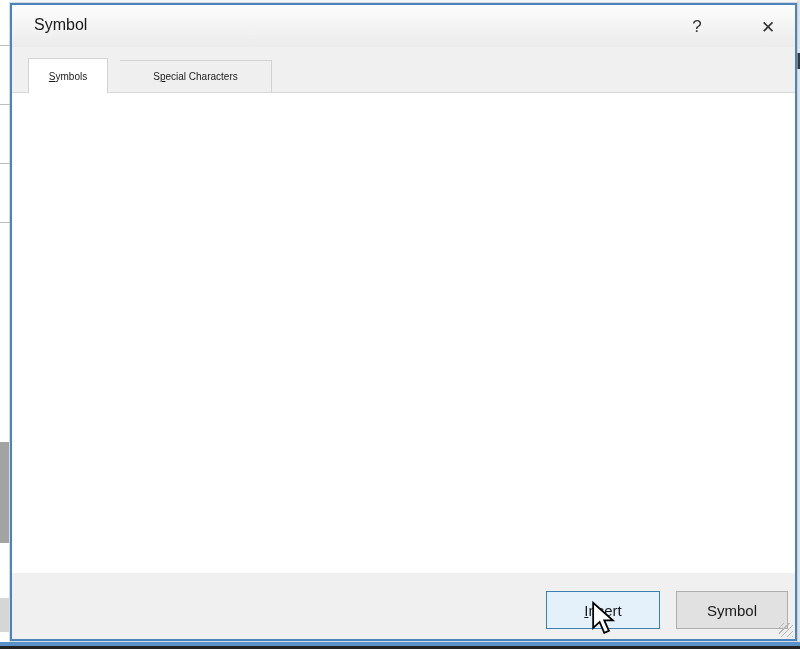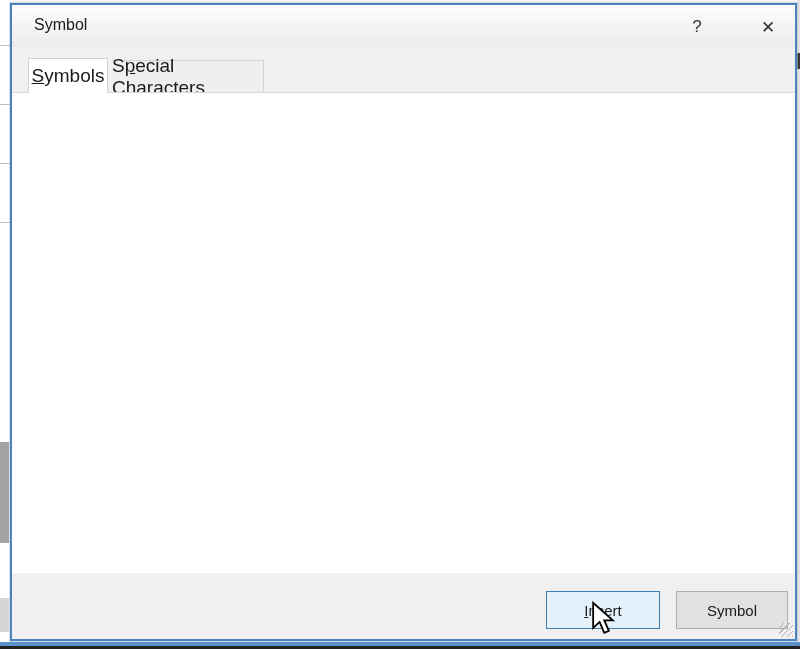--- a/index.html
+++ b/index.html
@@ -23,25 +23,25 @@
 
   #titlebar { left:0; top:0; width:783px; height:42px;
               background:linear-gradient(#fdfdfd,#ebebeb); }
   #title { left:22px; top:11px; font-size:16px; color:#1a1a1a; }
   #help-btn  { left:668px; top:8px; width:34px; height:28px; font-size:17px; color:#333;
                display:flex; align-items:center; justify-content:center; }
   #close-btn { left:738px; top:8px; width:36px; height:28px; font-size:17px; color:#333;
                display:flex; align-items:center; justify-content:center; }
 
   
-  .tab { height:34px; font-size:19px; color:#1a1a1a; display:flex; align-items:center;
+  .tab { height:34px; font-size:10px; color:#1a1a1a; display:flex; align-items:center;
          justify-content:center; border:1px solid #d2d2d2; }
   #tab-symbols { left:16px; top:53px; width:80px; background:#ffffff; border-bottom:none;
                  height:35px; z-index:3; }
-  #tab-special { left:100px; top:55px; width:152px; background:#efefef; height:33px;
+  #tab-special { left:108px; top:55px; width:152px; background:#efefef; height:33px;
                  border-left:none;align-items:center; }
   #panel { left:0; top:87px; width:783px; height:481px; background:#ffffff;
            border-top:1px solid #d9d9d9; z-index:1; }
 
   .label { font-size:14px; color:#1a1a1a; }
   .u { text-decoration:underline; }
 
   
   .combo { background:#fff; border:1px solid #7a7a7a; display:flex; align-items:center; }
   .combo .val { flex:1; font-size:14px; color:#1a1a1a; padding-left:7px; white-space:nowrap;

